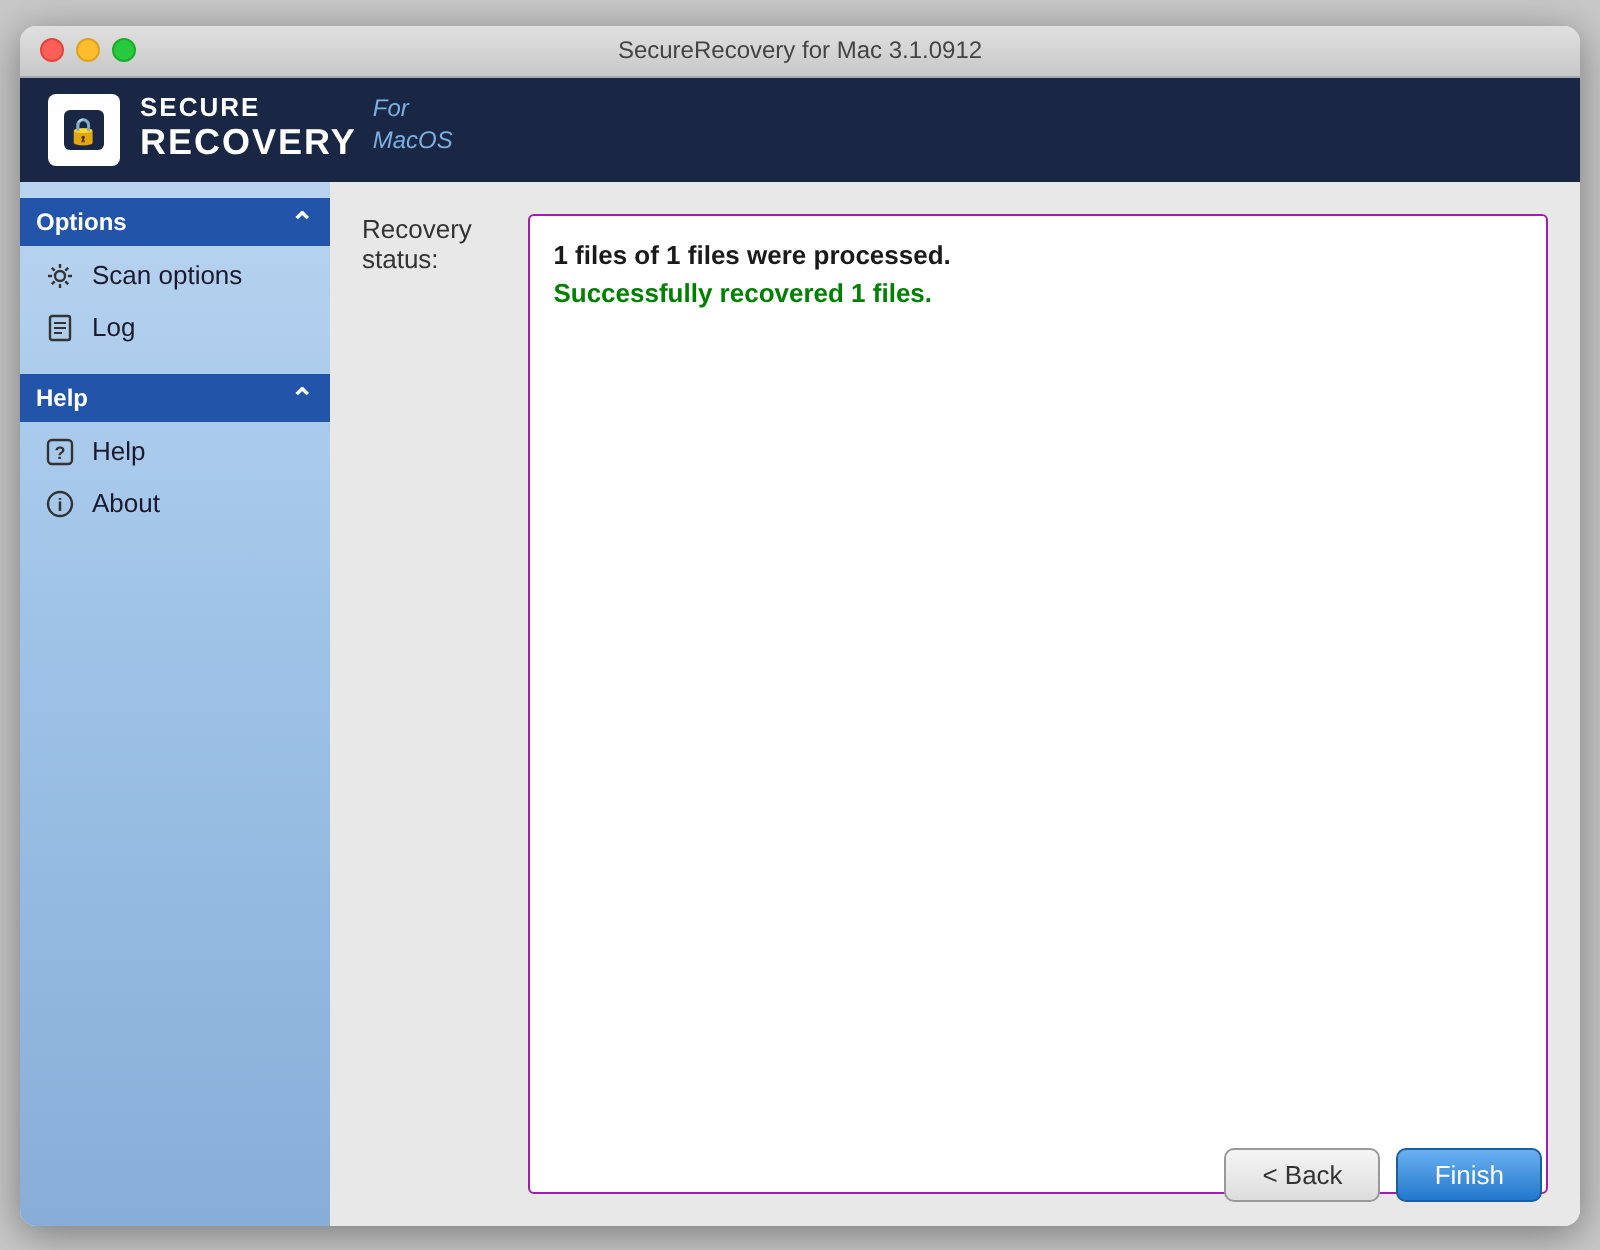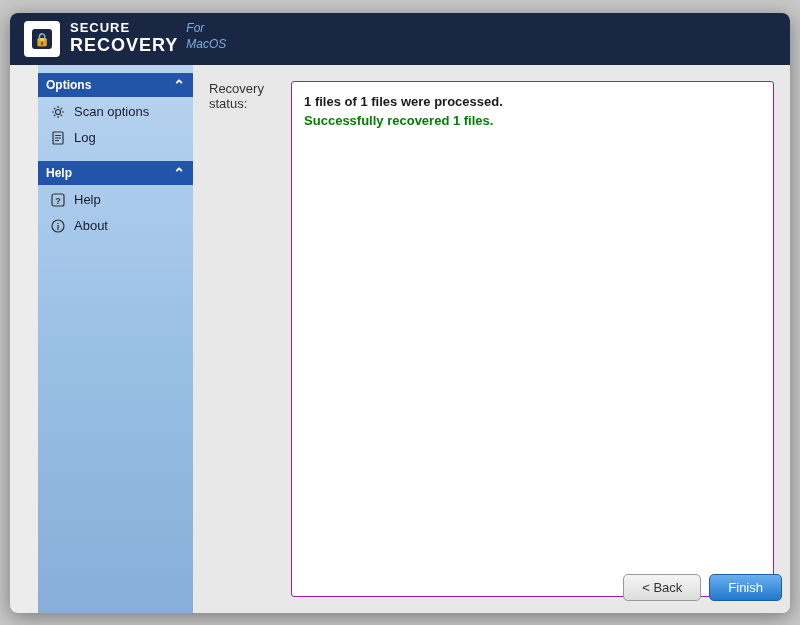--- a/index.html
+++ b/index.html
@@ -94,21 +94,20 @@
       display: flex;
       flex-direction: column;
       line-height: 1.2;
     }
 
     
     .app-body {
       display: flex;
       flex: 1;
       overflow: hidden;
-      margin-left: 28px;
     }
 
     
     .sidebar {
       width: 155px;
       background: linear-gradient(180deg, #b8d4f0 0%, #a0c4e8 40%, #88aed8 100%);
       flex-shrink: 0;
       padding: 8px 0;
       display: flex;
       flex-direction: column;
@@ -189,21 +188,21 @@
     .status-line-2 {
       font-size: 13px;
       font-weight: 700;
       color: #008000;
     }
 
     
     .bottom-bar {
       position: absolute;
       bottom: 12px;
-      right: 8px;
+      right: 19px;
       display: flex;
       gap: 8px;
     }
 
     .btn {
       padding: 5px 18px;
       font-size: 13px;
       border-radius: 5px;
       cursor: pointer;
       border: 1px solid #999;
@@ -216,20 +215,28 @@
       background: linear-gradient(180deg, #6ab0f0 0%, #2277cc 100%);
       color: white;
       border: 1px solid #1a5fa0;
     }
   </style>
 </head>
 <body>
 
 <div class="window">
 
+  <div class="title-bar">
+    <div class="traffic-lights">
+      <div class="traffic-light tl-close"></div>
+      <div class="traffic-light tl-minimize"></div>
+      <div class="traffic-light tl-maximize"></div>
+    </div>
+    <span class="title-bar-text">SecureRecovery for Mac 3.1.0912</span>
+  </div>
 
   <div class="app-header">
     <div class="logo-icon">
       <svg viewBox="0 0 22 22" fill="none" xmlns="http://www.w3.org/2000/svg">
         <rect x="1" y="1" width="20" height="20" rx="3" fill="#1a2744"></rect>
         <text x="11" y="16" text-anchor="middle" font-size="13" font-weight="bold" fill="white">🔒</text>
       </svg>
     </div>
     <div class="logo-text">
       <div style="display:flex; align-items:baseline; gap:8px;">

